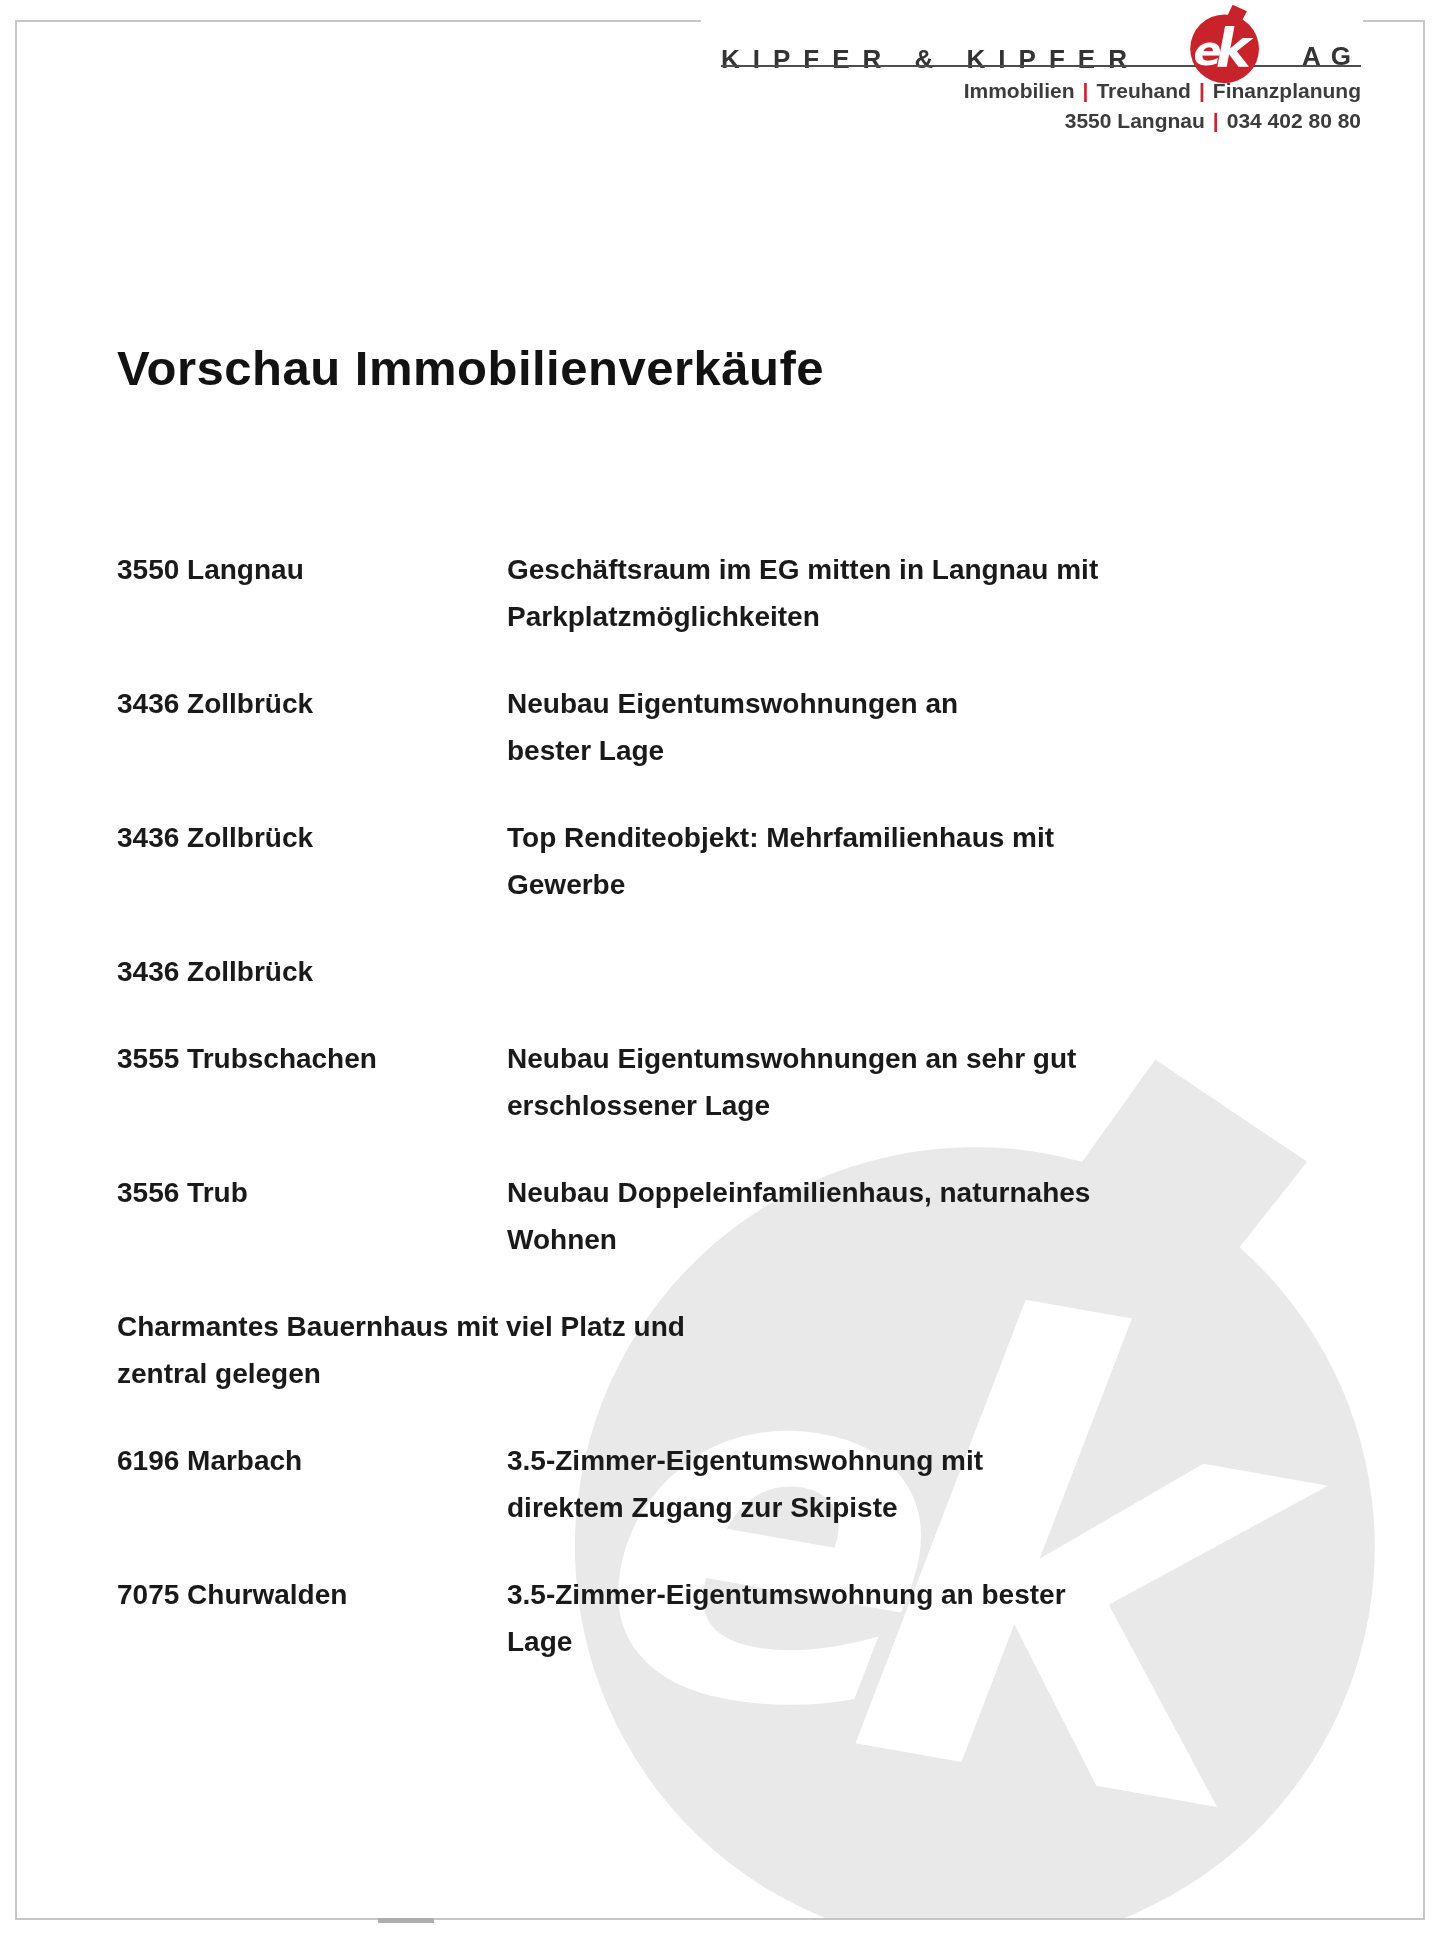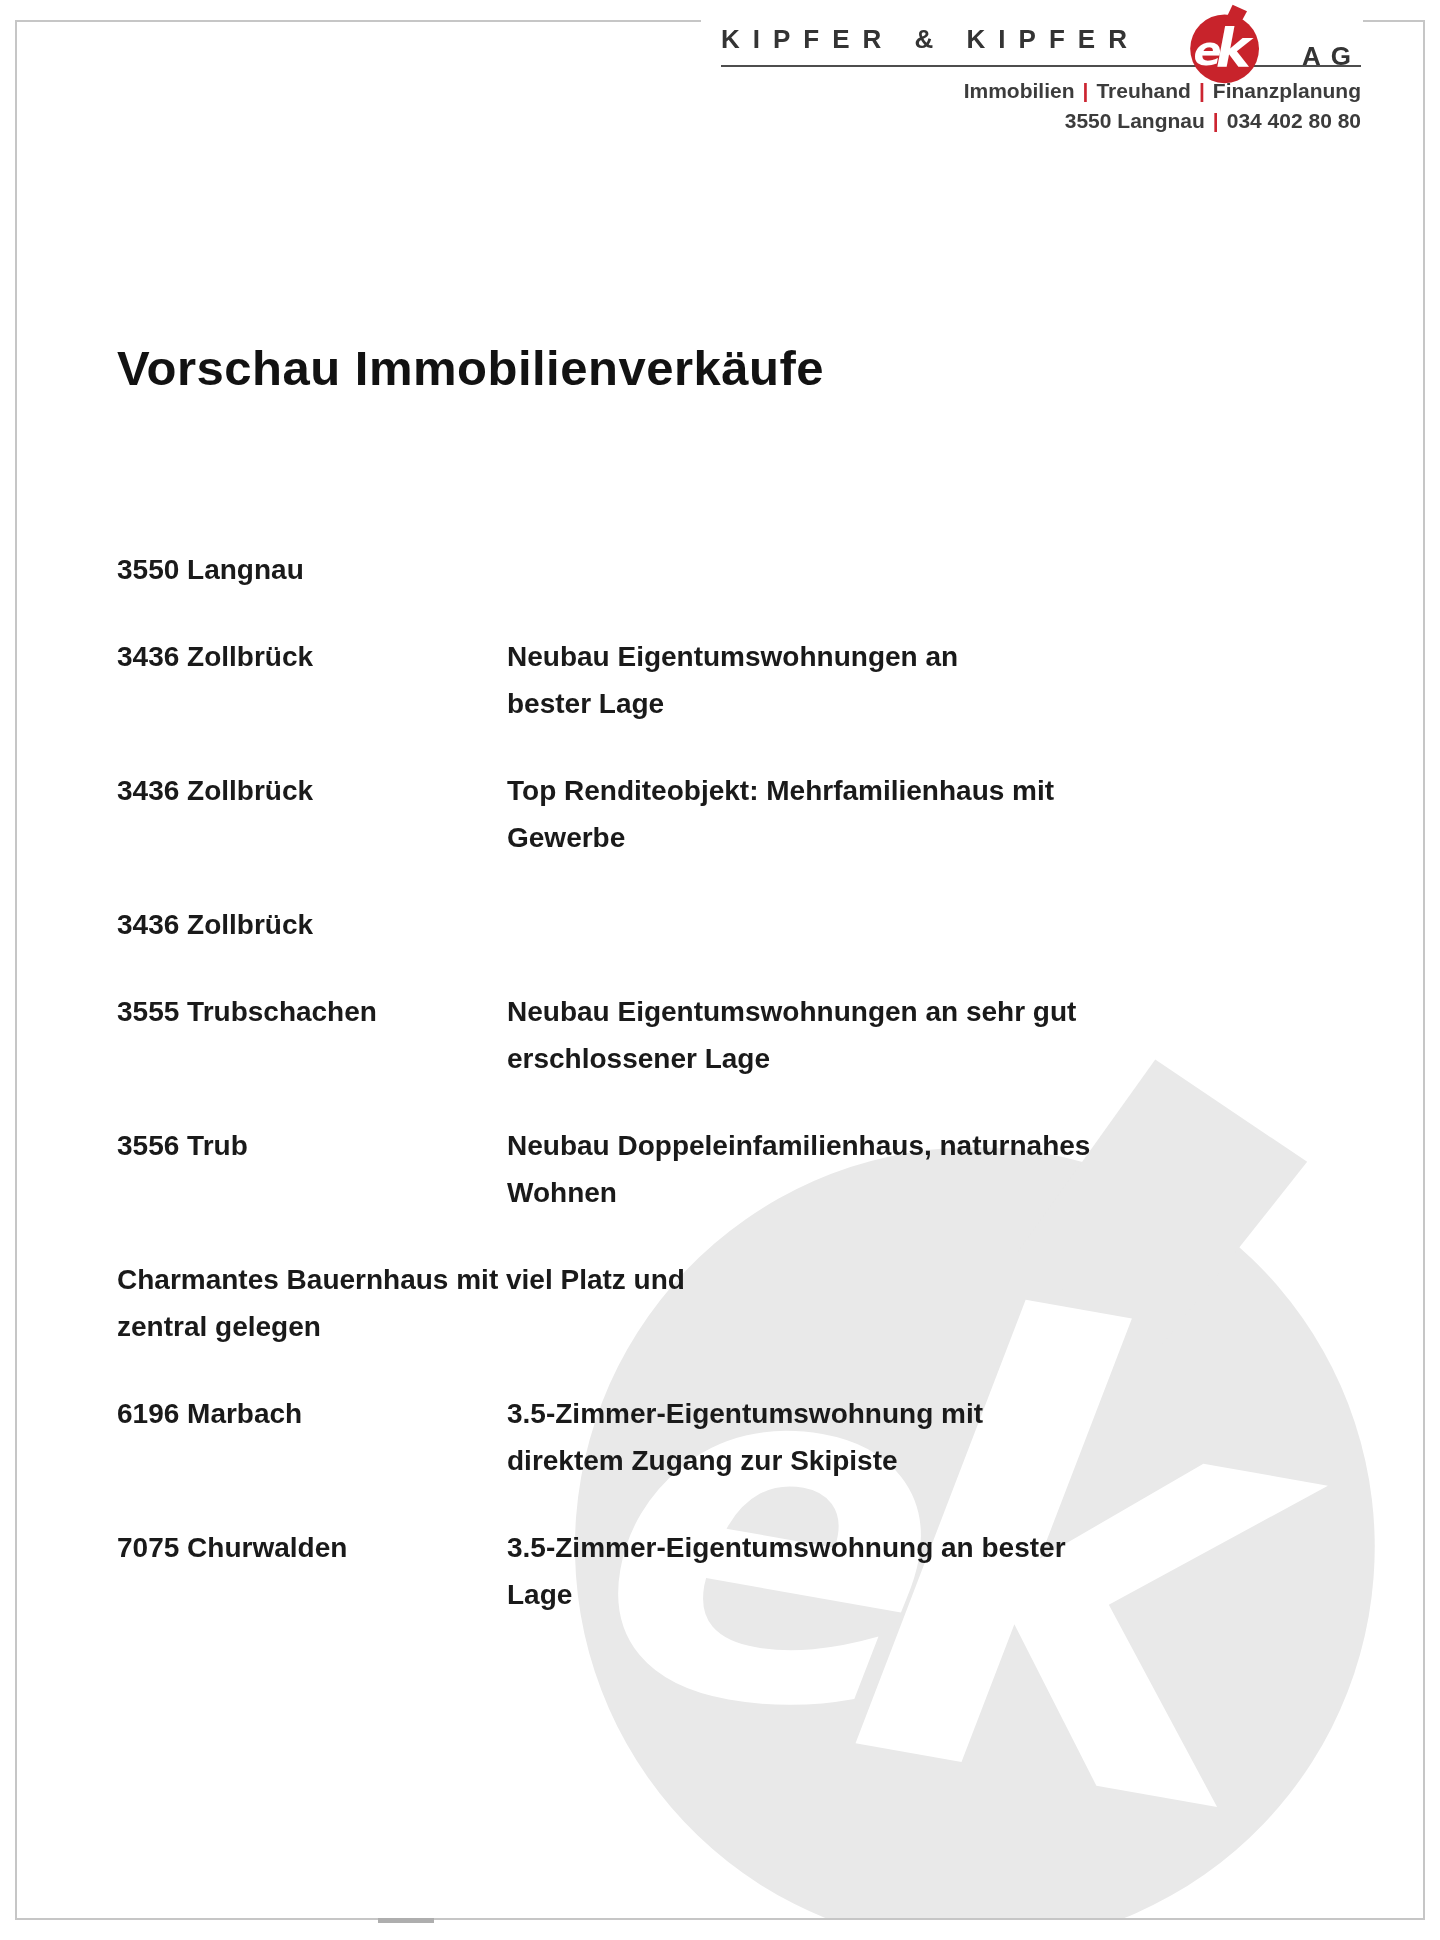--- a/index.html
+++ b/index.html
@@ -32,21 +32,21 @@
     width:662px; height:134px;
     background:#ffffff;
     z-index:5;
   }
   .lh-name, .lh-ag {
     position:absolute; top:6px;
     font-size:26px; font-weight:bold;
     letter-spacing:13px; color:#343434;
     white-space:nowrap;
   }
-  .lh-name { left:20px; }
+  .lh-name { left:20px;margin-top:20px; }
   .lh-ag { left:601px; letter-spacing:10px;margin-top:17px; }
   .lh-rule {
     position:absolute; left:20px; right:2px; top:47px;
     height:2px; background:#4d4d4d;
   }
   .lh-mark {
     position:absolute; left:486px; top:-14px;
     width:80px; height:80px;
     color:#c8232b; z-index:6;
   }
@@ -127,20 +127,22 @@
       <span>3550 Langnau</span><span class="lh-sep">|</span><span>034 402 80 80</span>
     </div>
   </div>
 
   <h1 class="doc-title">Vorschau Immobilienverkäufe</h1>
 
   <div class="listing">
 
     <div class="entry">
       <div class="loc">3550 Langnau</div>
+      <div class="desc">Geschäftsraum im EG mitten in Langnau mit
+Parkplatzmöglichkeiten</div>
     </div>
 
     <div class="entry">
       <div class="loc">3436 Zollbrück</div>
       <div class="desc">Neubau Eigentumswohnungen an
 bester Lage</div>
     </div>
 
     <div class="entry">
       <div class="loc">3436 Zollbrück</div>

